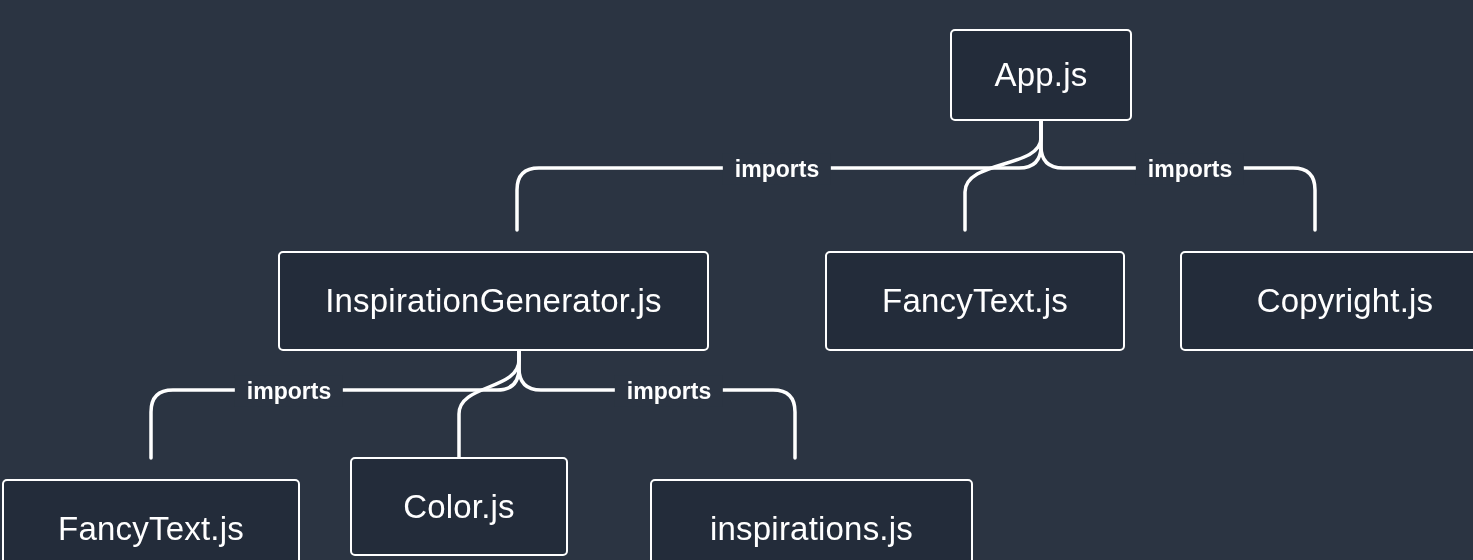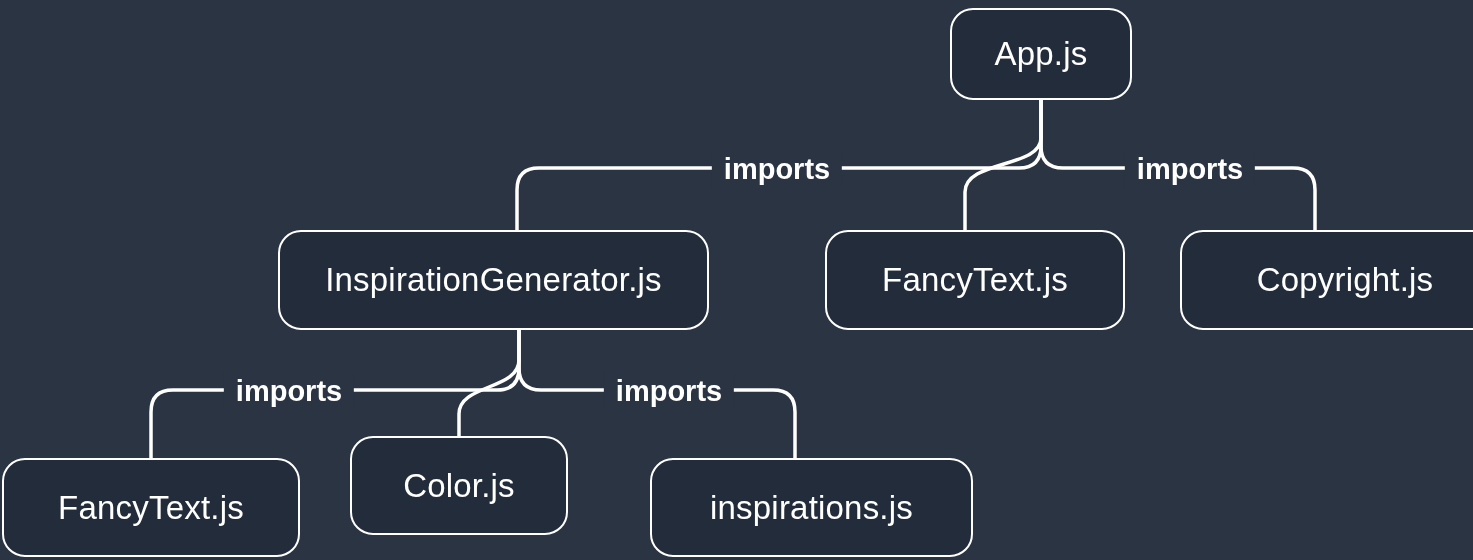--- a/index.html
+++ b/index.html
@@ -31,36 +31,37 @@
   svg.wires path{
     stroke:var(--line);
     stroke-width:3.5;
     fill:none;
     stroke-linecap:round;
   }
   .node{
     position:absolute;
     background:var(--box-fill);
     border:2.5px solid var(--line);
-    border-radius:23px;
+    border-radius:5px;
     color:var(--text);
     display:flex;
     align-items:center;
     justify-content:center;
     font-size:33px;
     font-weight:500;
     letter-spacing:0.2px;
     z-index:2;
+    margin-top:21px;
   }
   .edge-label{
     position:absolute;
     transform:translate(-50%,-50%);
     background:var(--bg);
     color:var(--text);
-    font-size:29px;
+    font-size:23px;
     font-weight:700;
     padding:2px 12px;
     z-index:3;
     white-space:nowrap;
   }
   
   #n-app            {left:950px; top:8px;   width:182px; height:92px;}
   #n-insp-gen       {left:278px; top:230px; width:431px; height:100px;}
   #n-fancy-top      {left:825px; top:230px; width:300px; height:100px;}
   #n-copyright      {left:1180px;top:230px; width:330px; height:100px;}

